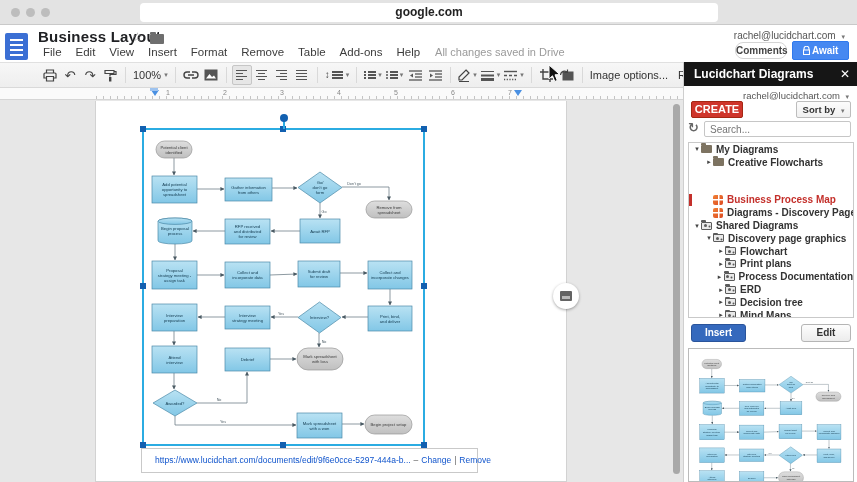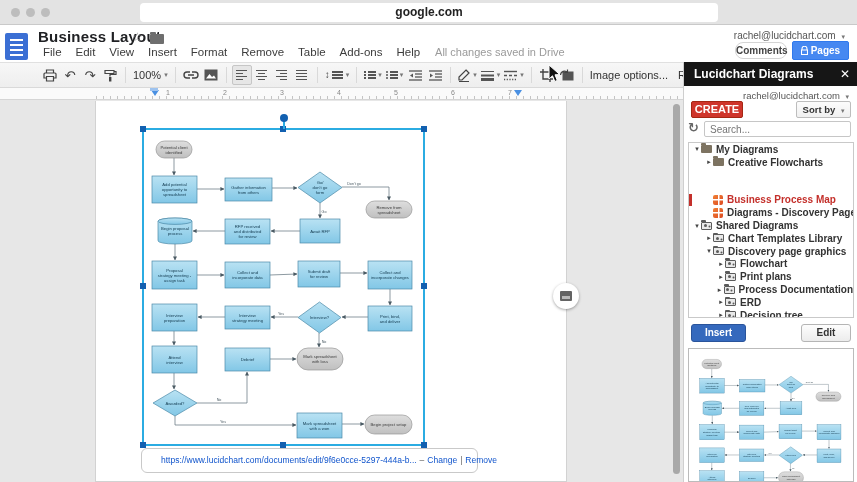--- a/index.html
+++ b/index.html
@@ -56,21 +56,21 @@
   #rmark-sq { position:absolute; top:0px; left:150px; width:8px; height:3px; background:#9ec3ef; }
 
   
   #canvas { left:0; top:100px; width:683px; height:382px; background:#e7e7e7; overflow:hidden; }
   #page { left:95px; top:1px; width:472px; height:381px; background:#fff; border:1px solid #d2d2d2; border-top:none; }
   #dg-main { left:145px; top:31px; }
   #selbox { left:142px; top:28px; width:283px; height:318px; border:2px solid #2bace2; }
   .hdl { position:absolute; width:6px; height:6px; background:#1260b0; }
   #rot-stem { left:283px; top:21px; width:1.5px; height:8px; background:#2bace2; }
   #rot-knob { left:280px; top:14px; width:8px; height:8px; border-radius:50%; background:#1260b0; }
-  #linkbox { left:141px; top:348px; width:337px; height:25px; background:#fff; border:1px solid #c9c9c9; border-radius:6px; font-size:8.5px; line-height:23px; padding-left:19px; white-space:nowrap; }
+  #linkbox { left:141px; top:348px; width:337px; height:25px; background:#fff; border:1px solid #c9c9c9; border-radius:0; font-size:8.5px; line-height:23px; padding-left:13px; white-space:nowrap; }
   #linkbox a { color:#1155cc; text-decoration:none; }
   #linkbox .sep { color:#666; padding:0 3px; }
   #cmt-float { left:553px; top:183px; width:26px; height:26px; background:#fff; border-radius:50%; box-shadow:0 1px 3px rgba(0,0,0,.35); }
   #cmt-float i { position:absolute; left:7px; top:8px; width:12px; height:10px; background:#636363; border-radius:1px; }
   #cmt-float i:before { content:""; position:absolute; left:2px; bottom:2px; width:8px; height:3px; background:#b9b9b9; }
   #vscroll { left:673px; top:4px; width:7px; height:370px; background:#a9a9a9; border-radius:4px; }
 
   
   #sidebar { left:683px; top:62px; width:174px; height:420px; background:#fff; border-left:1px solid #cfcfcf; }
   #sb-head { left:0; top:0; width:174px; height:24px; background:#161616; color:#fff; font-size:12px; font-weight:bold; line-height:24px; padding-left:10px; }
@@ -138,21 +138,21 @@
     </div>
     <div id="acct1" class="abs">
       <span>rachel@lucidchart.com</span>
       <span class="caret">▾</span>
     </div>
     <div id="btn-comments" class="abs">Comments</div>
     <div id="btn-share" class="abs">
       <svg width="7" height="9" viewBox="0 0 7 9" style="vertical-align:-1px">
           <path d="M1,4 V2.8 a2.5,2.5 0 0 1 5,0 V4 M0.5,4 h6 v4.5 h-6 z" fill="none" stroke="#fff" stroke-width="1.1"></path>
         </svg>
-      <span>Pages</span>
+      <span>Await</span>
     </div>
   </div>
 
   <div id="toolbar" class="abs">
     <span class="tbtn">
       <svg class="ticon" width="14" height="13" viewBox="0 0 14 13">
           <path d="M3.5,4 V1 h7 V4 M2,4 h10 a1,1 0 0 1 1,1 v4 h-2.5 M3.5,9 H1 V5 a1,1 0 0 1 1,-1 M3.5,7.5 h7 V12 h-7 z" fill="none" stroke="#444" stroke-width="1.2"></path>
         </svg>
     </span>
     <span class="tbtn glyph">↶</span>
@@ -497,25 +497,20 @@
         </div>
         <div class="trow" style="padding-left: 16px;">
           <span class="exp"></span>
           <span class="fic lucid"></span>
           <span>Diagrams - Discovery Pages</span>
         </div>
         <div class="trow" style="padding-left: 4px;">
           <span class="exp">▾</span>
           <span class="fic shared"></span>
           <span>Shared Diagrams</span>
-        </div>
-        <div class="trow" style="padding-left: 16px;">
-          <span class="exp">▸</span>
-          <span class="fic shared"></span>
-          <span>Chart Templates Library</span>
         </div>
         <div class="trow" style="padding-left: 16px;">
           <span class="exp">▾</span>
           <span class="fic shared"></span>
           <span>Discovery page graphics</span>
         </div>
         <div class="trow" style="padding-left: 28px;">
           <span class="exp">▸</span>
           <span class="fic shared"></span>
           <span>Flowchart</span>

